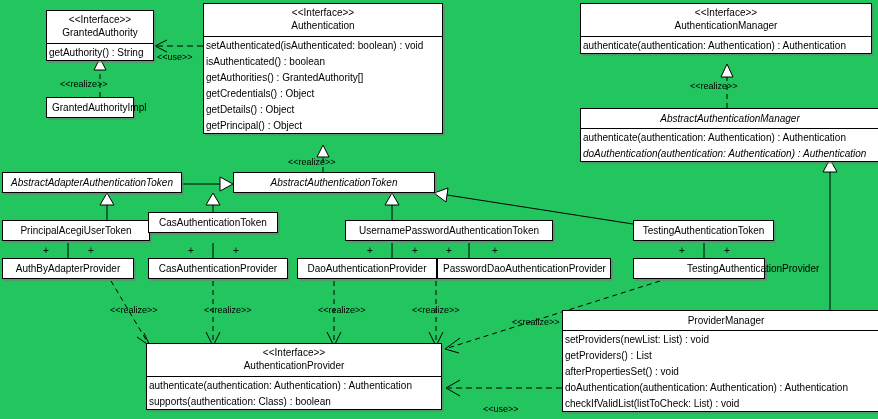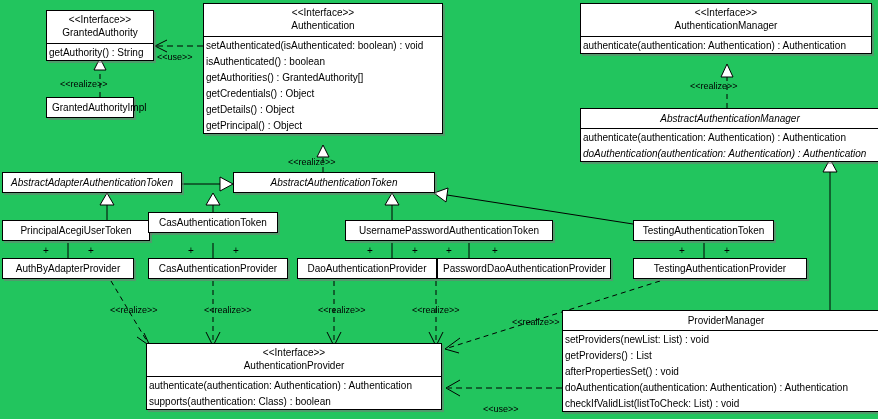--- a/index.html
+++ b/index.html
@@ -276,21 +276,21 @@
       <span class="cname">DaoAuthenticationProvider</span>
     </div>
   </div>
 
   <div class="uml compact" style="left:437px; top:258px; width:174px;">
     <div class="hdr">
       <span class="cname">PasswordDaoAuthenticationProvider</span>
     </div>
   </div>
 
-  <div class="uml compact" style="left:633px; top:258px; width:174px;">
+  <div class="uml compact" style="left:633px; top:258px; width:132px;padding-left:48px;">
     <div class="hdr">
       <span class="cname">TestingAuthenticationProvider</span>
     </div>
   </div>
 
   <div class="uml" style="left:146px; top:343px; width:296px;">
     <div class="hdr">
       <span class="stereo">&lt;&lt;Interface&gt;&gt;</span>
       <span class="cname">AuthenticationProvider</span>
     </div>

